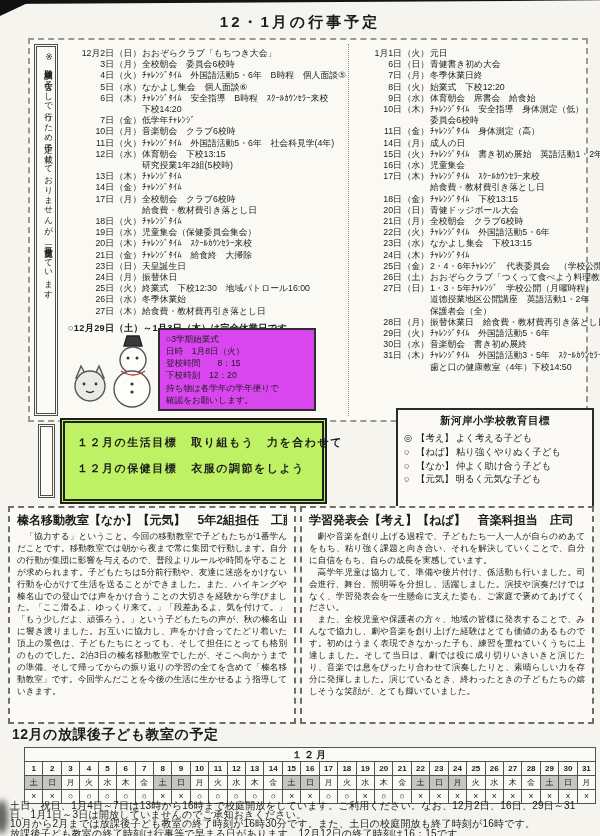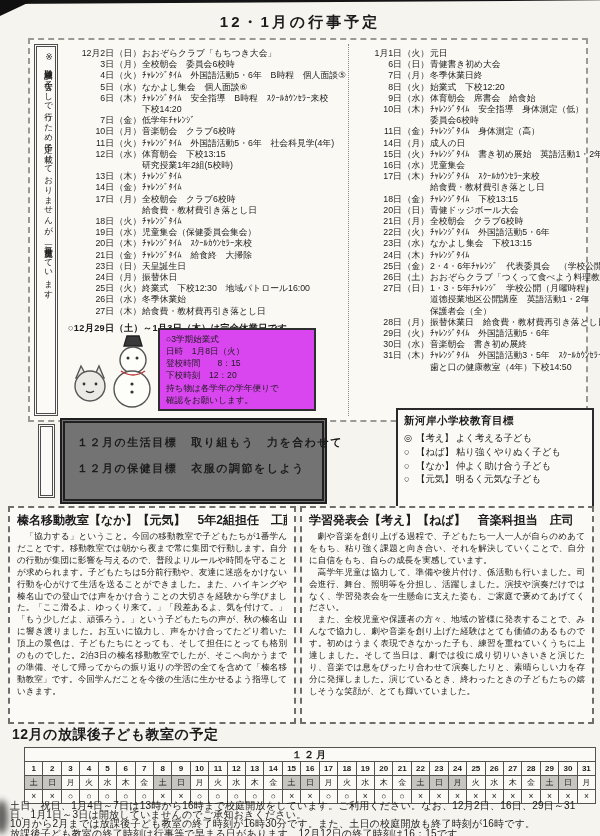--- a/index.html
+++ b/index.html
@@ -32,28 +32,28 @@
   .closure-note{margin-top:5px;font-size:9.2px;font-weight:bold;letter-spacing:.3px;}
 
   .mascot{position:absolute;left:36px;bottom:8px;width:96px;height:78px;}
   .term3-box{position:absolute;left:128px;bottom:9px;width:158px;
     border:2px solid #2e2e2e;background:#d946ef;padding:3px 6px;box-sizing:border-box;
     font-size:8.6px;line-height:12.2px;}
 
   
   .goal-strip{position:absolute;left:38px;top:424px;width:17px;height:74px;border:3px double #4d4d4d;background:#fbfaf6;box-sizing:border-box;}
   .goals-box{position:absolute;left:60px;top:418px;width:267px;height:86px;
-    border:5px double #1f1f1f;background:#737373;box-sizing:border-box;
+    border:5px double #1f1f1f;background:#bef264;box-sizing:border-box;
     padding:12px 10px 0 12px;}
   .goal-row{display:flex;font-size:11px;font-weight:bold;letter-spacing:1.5px;margin-bottom:11px;white-space:nowrap;}
   .goal-label{flex:none;margin-right:14px;}
 
   .edu-box{position:absolute;left:396px;top:408px;width:198px;height:100px;
     border:2px solid #2a2a2a;background:#fbfaf6;box-sizing:border-box;padding:4px 6px;}
-  .edu-title{text-align:left;font-weight:bold;font-size:10.5px;margin-bottom:3px;letter-spacing:.5px;}
+  .edu-title{text-align:center;font-weight:bold;font-size:10.5px;margin-bottom:3px;letter-spacing:.5px;}
   .edu-item{display:flex;font-size:9.4px;line-height:13.8px;white-space:nowrap;}
   .edu-mark{flex:none;width:12px;}
   .edu-tag{flex:none;margin-right:2px;}
 
   
   .essay{position:absolute;top:506px;height:218px;border:2px dashed #6f6f68;background:#fbfaf6;
     box-sizing:border-box;padding:4px 7px 2px 7px;overflow:hidden;}
   .essay.left{left:8px;width:288px;}
   .essay.right{left:300px;width:294px;}
   .essay-title{font-size:12px;font-weight:bold;white-space:nowrap;overflow:hidden;margin-bottom:2px;}

